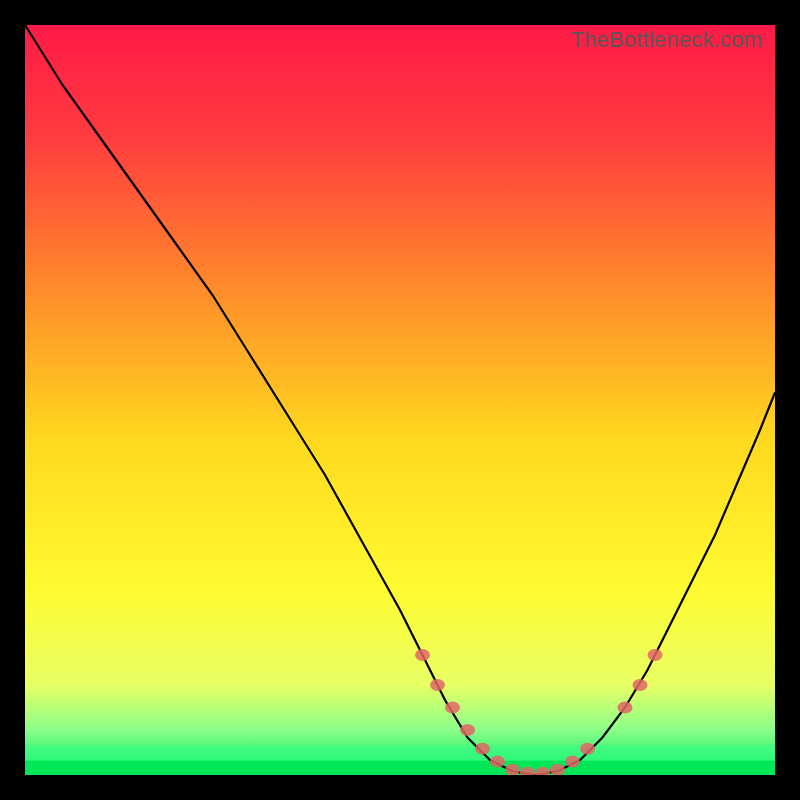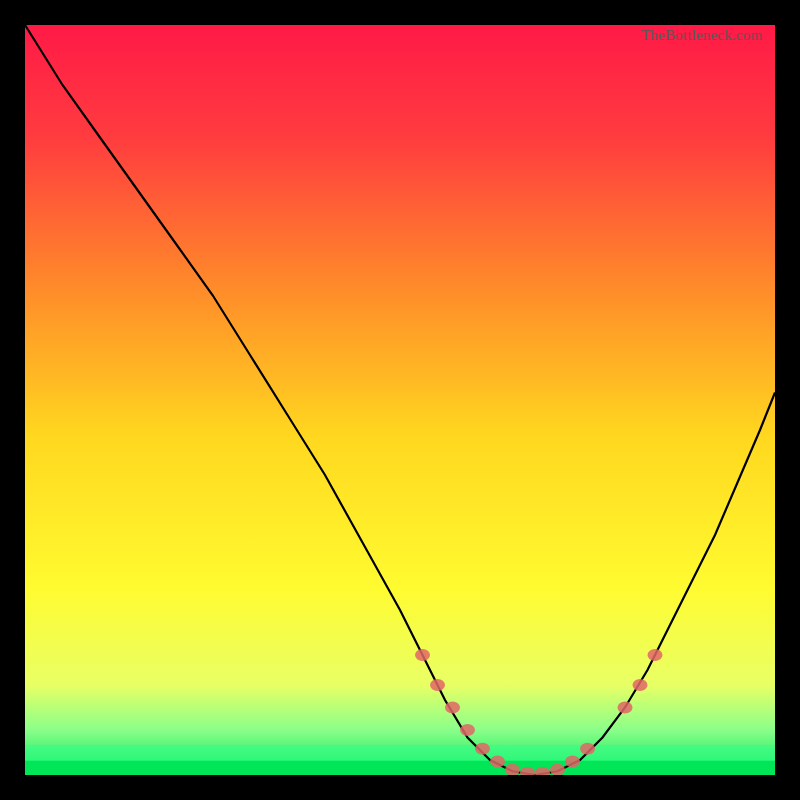--- a/index.html
+++ b/index.html
@@ -22,22 +22,22 @@
     position: absolute;
     left: 0;
     top: 0;
     width: 750px;
     height: 750px;
   }
   .watermark {
     position: absolute;
     top: 2px;
     right: 12px;
-    font-family: Liberation Serif, serif;
-    font-size: 15px;
+    font-family: Liberation Sans, sans-serif;
+    font-size: 22px;
     font-weight: 500;
     color: #565656;
     letter-spacing: 0.2px;
   }
   svg {
     position: absolute;
     left: 0;
     top: 0;
   }
 </style>

